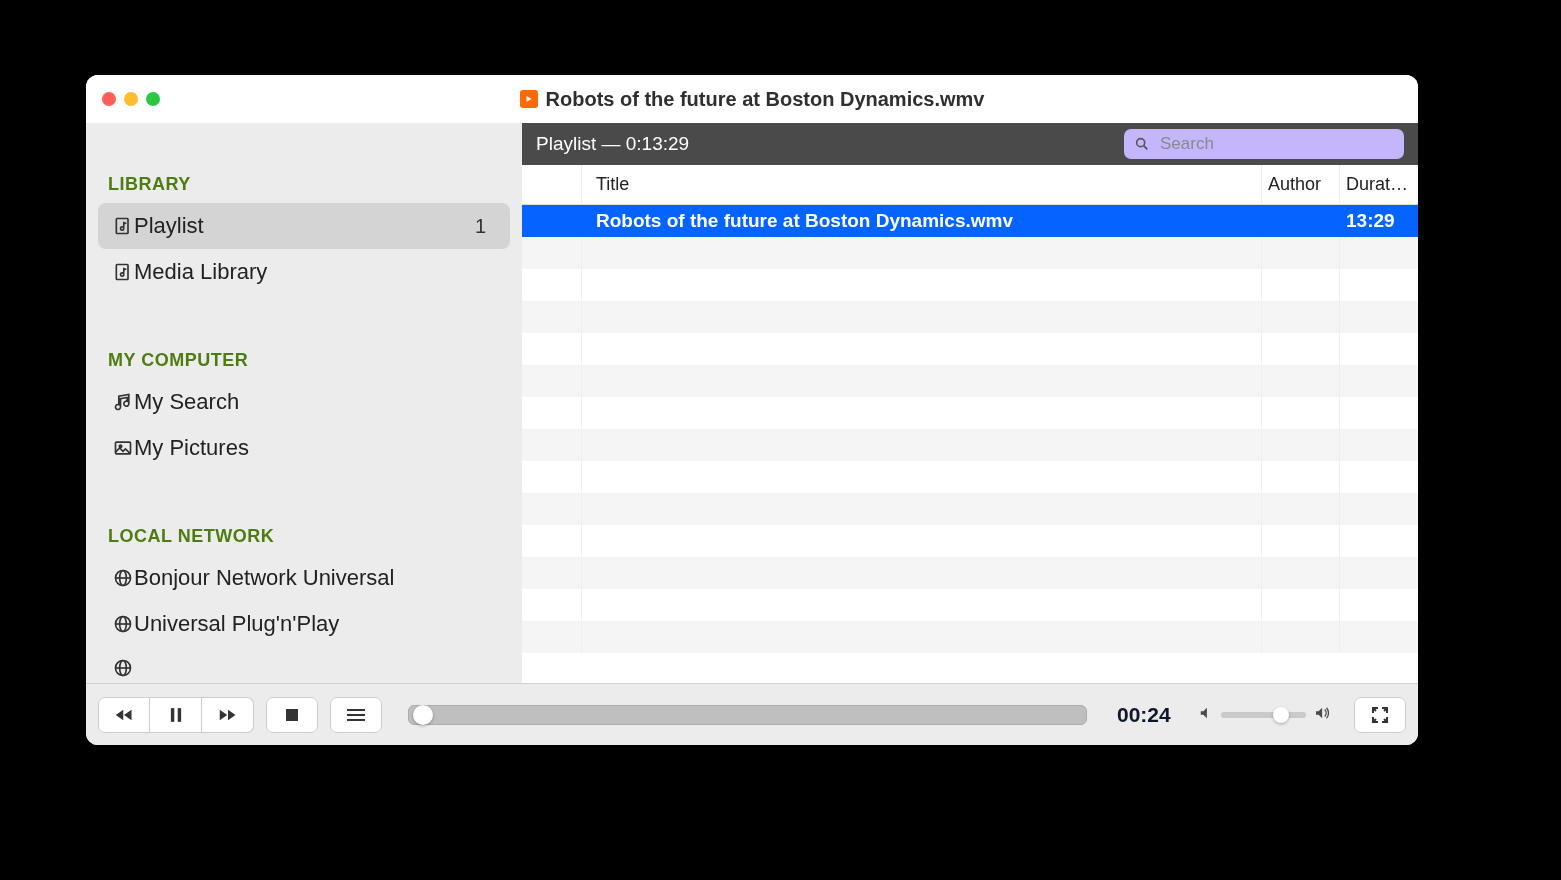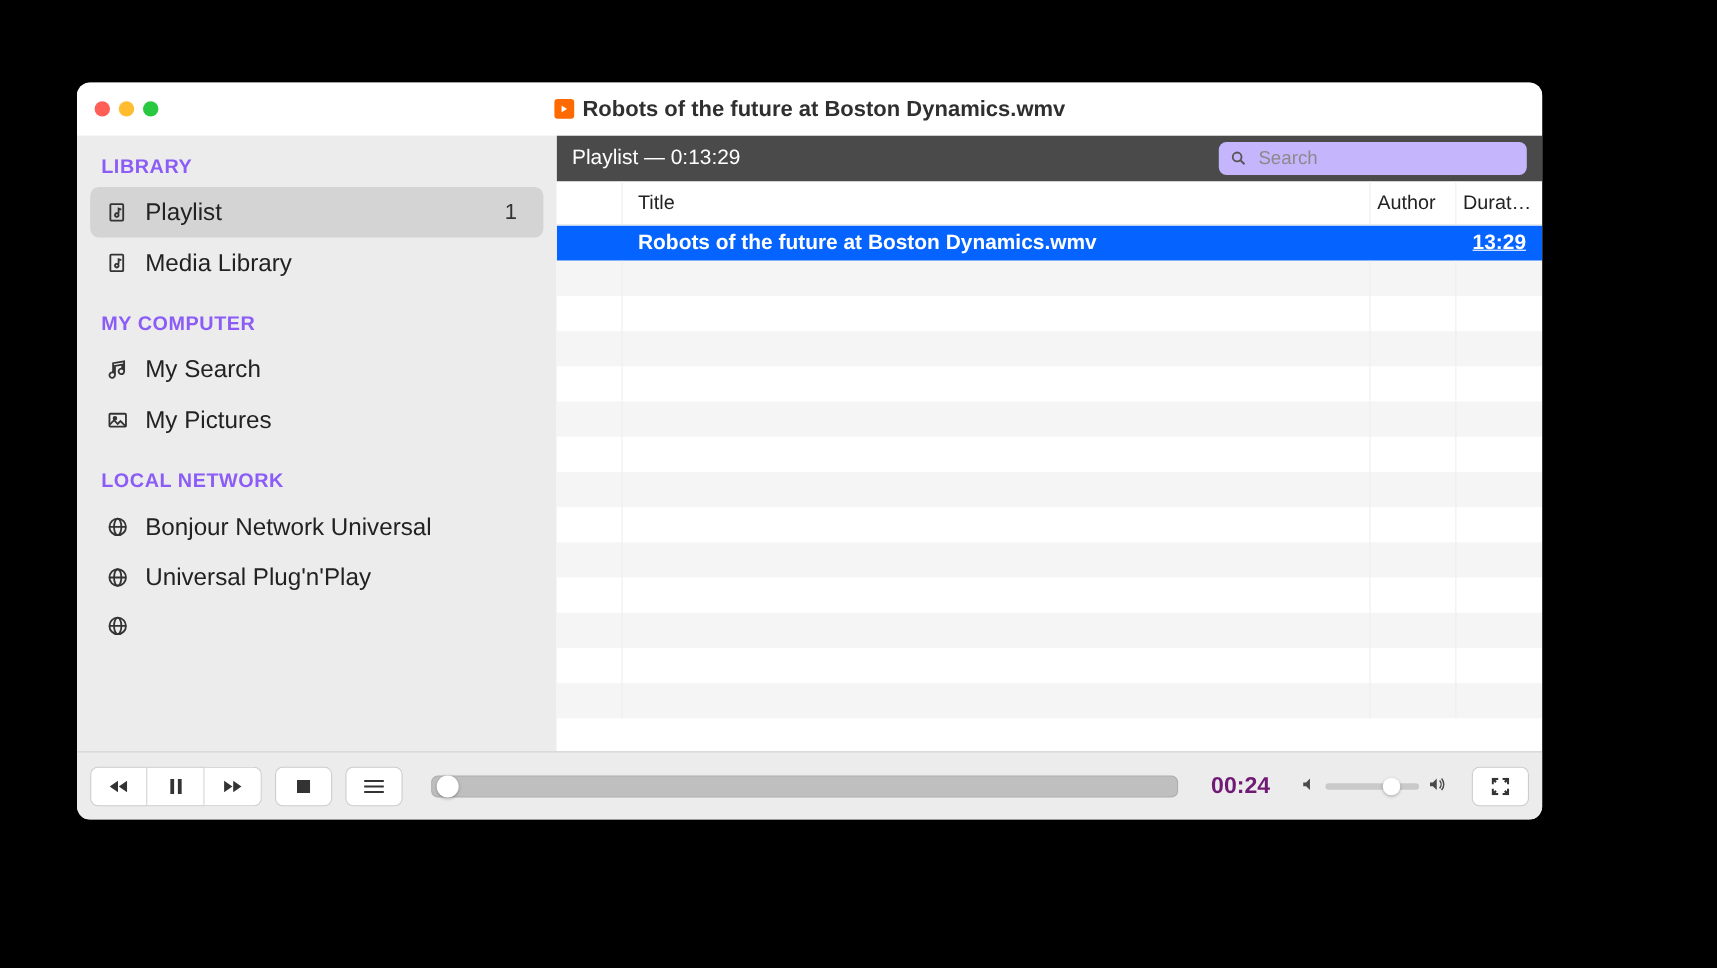--- a/index.html
+++ b/index.html
@@ -5,21 +5,21 @@
   * { box-sizing: border-box; margin: 0; padding: 0; }
   body {
     font-family: -apple-system, BlinkMacSystemFont, "Segoe UI", Helvetica, Arial, sans-serif;
     background: #000;
     width: 1561px;
     height: 880px;
     position: relative;
   }
   .window {
     position: absolute;
-    left: 70px;
+    left: 86px;
     top: 75px;
     width: 1332px;
     height: 670px;
     background: #fff;
     border-radius: 12px;
     overflow: hidden;
     box-shadow: 0 20px 60px rgba(0,0,0,0.5);
     display: flex;
     flex-direction: column;
   }
@@ -76,41 +76,41 @@
     overflow: hidden;
   }
   .sidebar {
     width: 436px;
     background: #ececec;
     padding: 10px 12px 0 12px;
     overflow: hidden;
     flex-shrink: 0;
   }
   .sb-section-label {
-    color: #8b5cf6;
+    color: #4d7c0f;
     font-size: 18px;
     font-weight: 700;
     letter-spacing: 0.5px;
     padding: 8px 10px 8px 10px;
+    margin-top: 33px;
   }
   .sb-item {
     display: flex;
     align-items: center;
     gap: 14px;
     padding: 10px 14px;
     border-radius: 8px;
     font-size: 22px;
     color: #222;
     cursor: default;
     justify-content: space-between;
   }
   .sb-item .left {
     display: flex;
     align-items: center;
-    gap: 14px;
   }
   .sb-item.selected {
     background: #d4d4d4;
   }
   .sb-icon { width: 22px; height: 22px; display:flex; align-items:center; justify-content:center; }
   .sb-count { color: #333; font-size: 20px; padding-right: 10px; }
   .content {
     flex: 1;
     display: flex;
     flex-direction: column;
@@ -183,21 +183,21 @@
   .row.selected {
     background: #0564ff;
     color: #fff;
     font-weight: 700;
   }
   .empty-row:nth-child(even) { background: #f5f5f5; }
   .row .c-handle { width: 30px; flex-shrink: 0; border-right:1px solid rgba(255,255,255,0); }
   .row .c-indent { width: 30px; flex-shrink: 0; }
   .row .c-title { flex: 1; padding-left: 14px; white-space:nowrap; overflow:hidden; }
   .row .c-author { width: 78px; padding: 0 6px; }
-  .row .c-dur { width: 78px; padding: 0 6px; text-align:center;text-decoration:underline; }
+  .row .c-dur { width: 78px; padding: 0 6px; text-align:left; }
   .empty-row .c-handle { width: 30px; flex-shrink: 0; }
   .empty-row .c-indent { width: 30px; flex-shrink: 0; border-right:1px solid #eee; height:100%; }
   .empty-row .c-title { flex: 1; border-right:1px solid #eee; height:100%; }
   .empty-row .c-author { width: 78px; border-right:1px solid #eee; height:100%; }
   .empty-row .c-dur { width: 78px; height:100%; }
   .controls {
     height: 62px;
     background: #ececec;
     border-top: 1px solid #d0d0d0;
     display: flex;
@@ -235,21 +235,21 @@
     top: 50%;
     transform: translate(-50%, -50%);
     width: 20px; height: 20px;
     background: #fff;
     border-radius: 50%;
     box-shadow: 0 1px 3px rgba(0,0,0,0.3);
   }
   .time-label {
     font-size: 21px;
     font-weight: 600;
-    color: #701a75;
+    color: #0f172a;
     padding: 0 10px;
     min-width: 80px;
   }
   .vol-wrap { display: flex; align-items: center; gap: 8px; }
   .vol-slider {
     width: 85px; height: 6px;
     background: #c9c9c9;
     border-radius: 3px;
     position: relative;
   }

